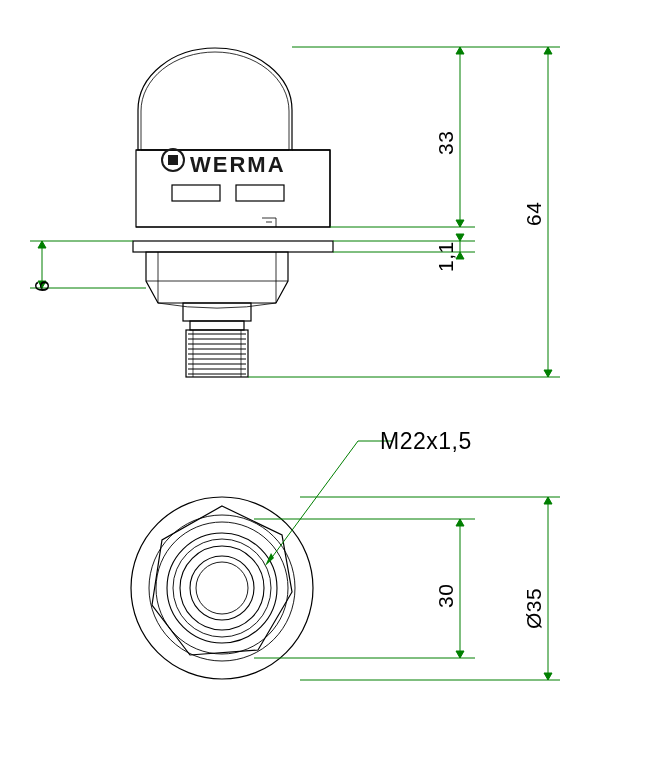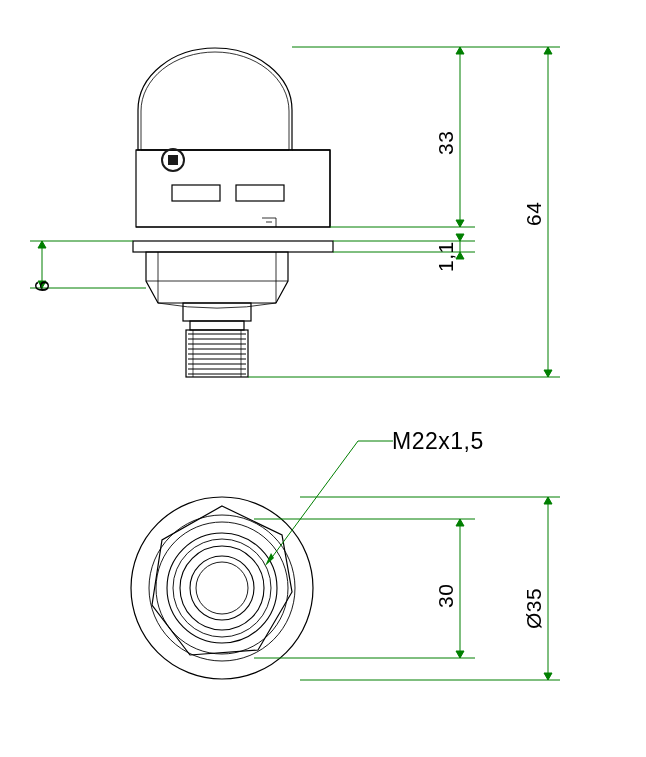--- a/index.html
+++ b/index.html
@@ -171,28 +171,29 @@
       <path d="M548,497 L548,680"></path>
       <path d="M544,504 L548,497 L552,504 Z"></path>
       <path d="M544,673 L548,680 L552,673 Z"></path>
     </g>
   </svg>
 
   <svg width="26" height="26" style="left:160px; top:147px;">
     <circle cx="13" cy="13" r="11" fill="none" stroke="#1a1a1a" stroke-width="2"></circle>
     <rect x="8" y="8" width="10" height="10" fill="#1a1a1a"></rect>
   </svg>
+  <div class="brand-text" style="left:190px; top:152px;">WERMA</div>
 
   <div class="dim-text rot-90" style="left:434px; top:155px;">33</div>
 
   <div class="dim-text rot-90" style="left:434px; top:272px;">1,1</div>
 
   <div class="dim-text rot-90" style="left:522px; top:226px;">64</div>
 
   <div class="dim-text rot-90" style="left:30px; top:292px;">6</div>
 
   <div class="dim-text rot-90" style="left:434px; top:608px;">30</div>
 
   <div class="dim-text rot-90" style="left:522px; top:629px;">Ø35</div>
 
-  <div class="dim-text" style="left:392px; top:428px; font-size:23px;">M22x1,5</div>
+  <div class="dim-text" style="left:380px; top:428px; font-size:23px;">M22x1,5</div>
 
 </div>
 
 </body></html>

